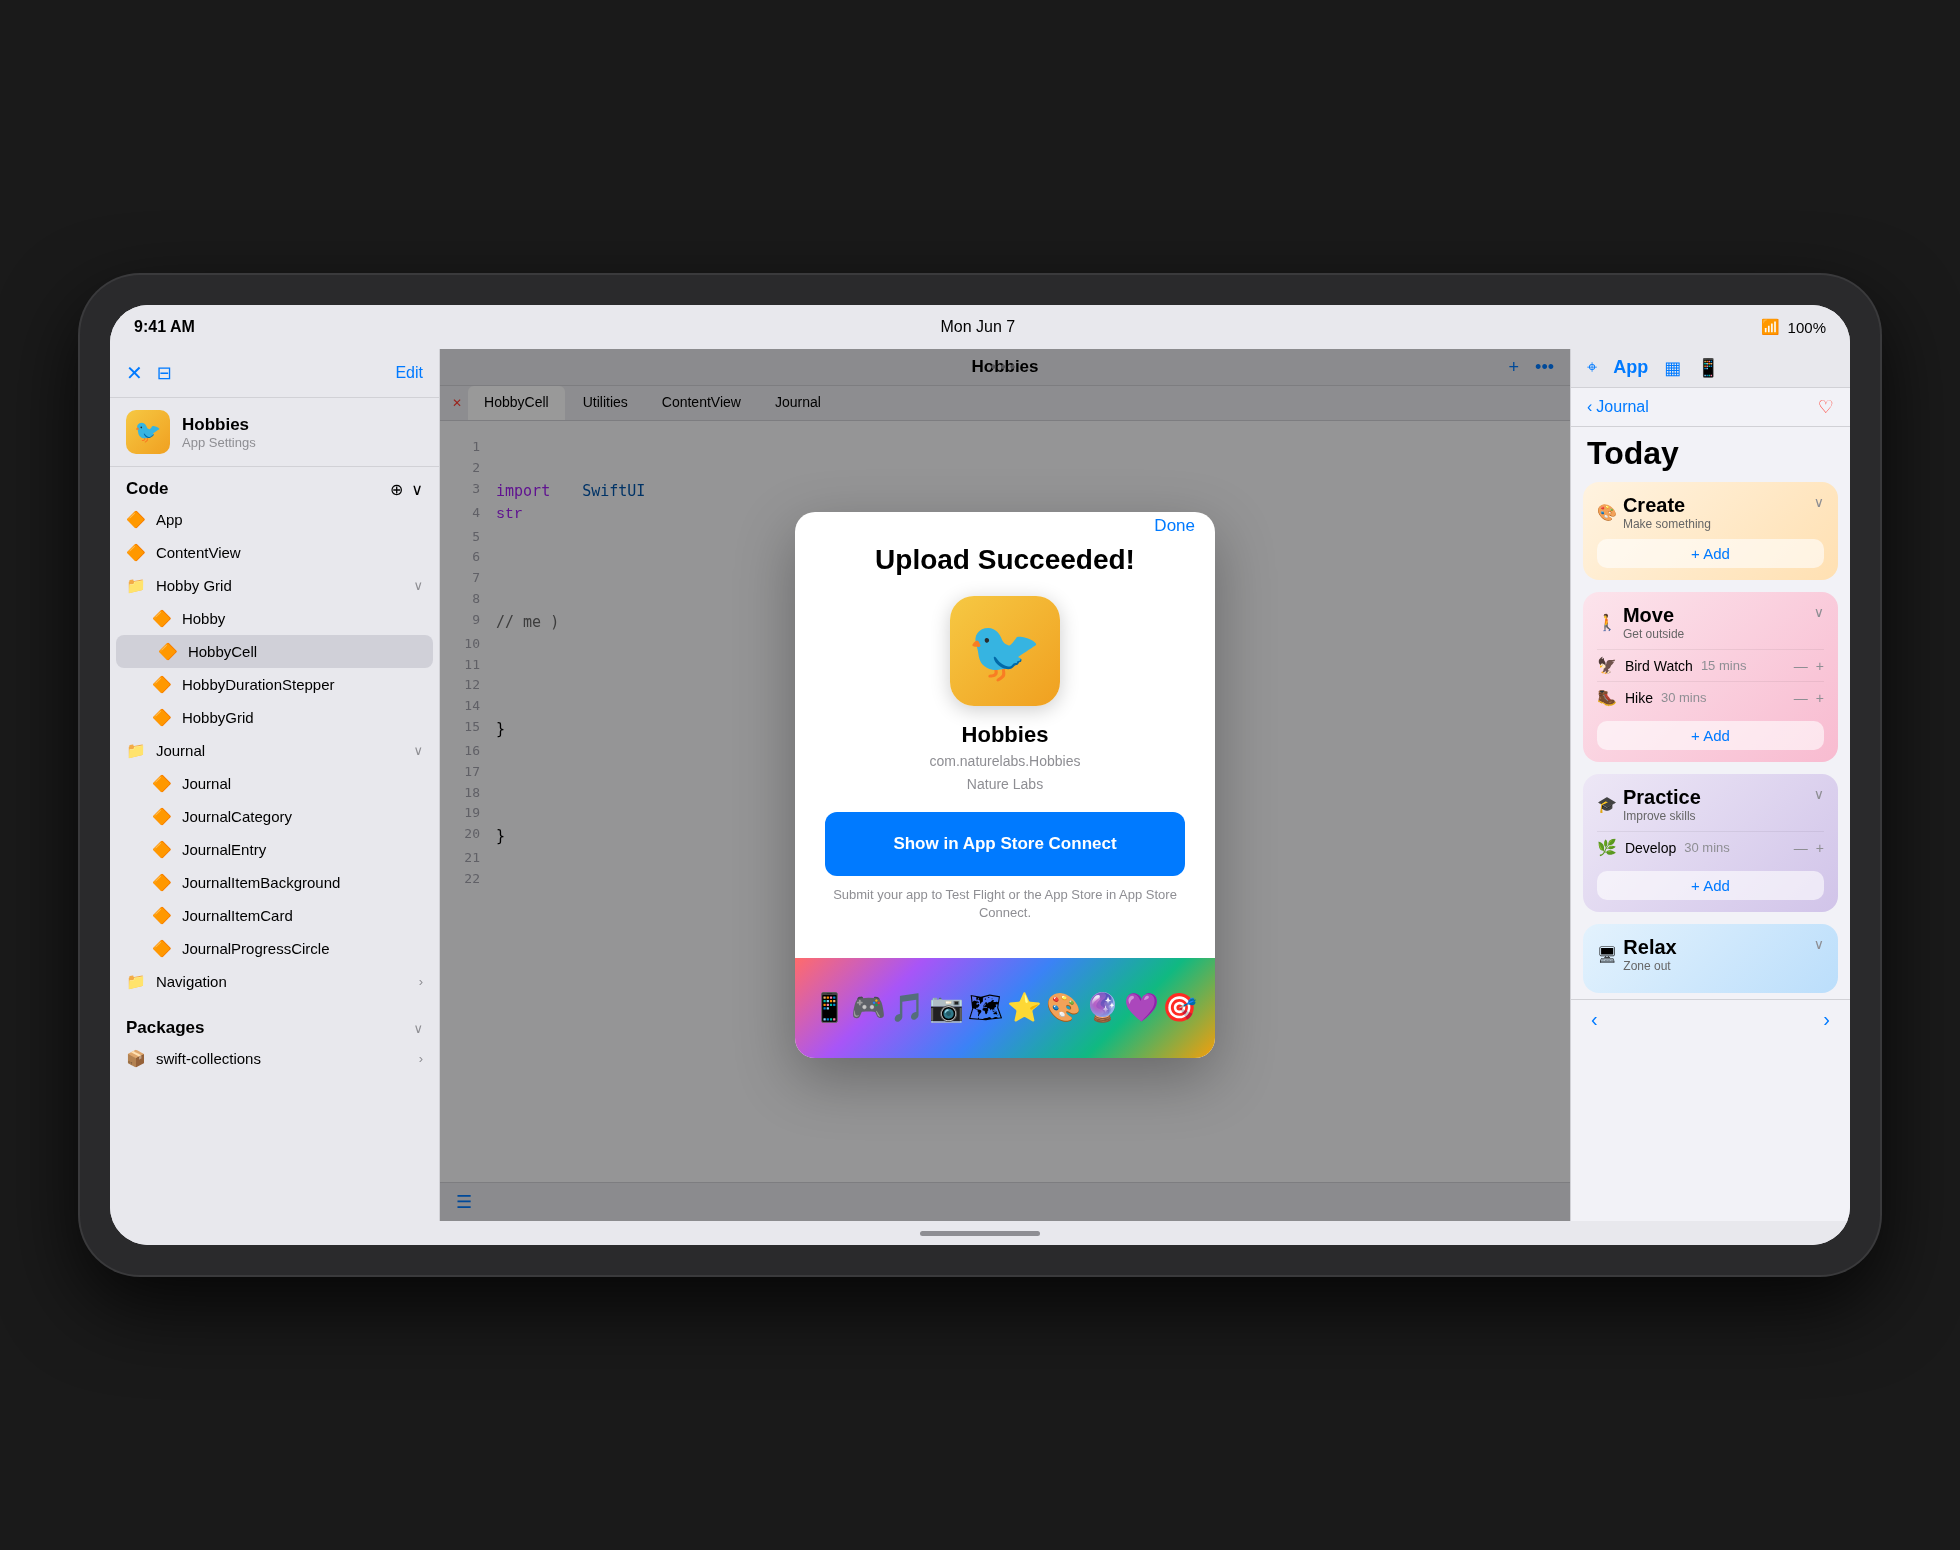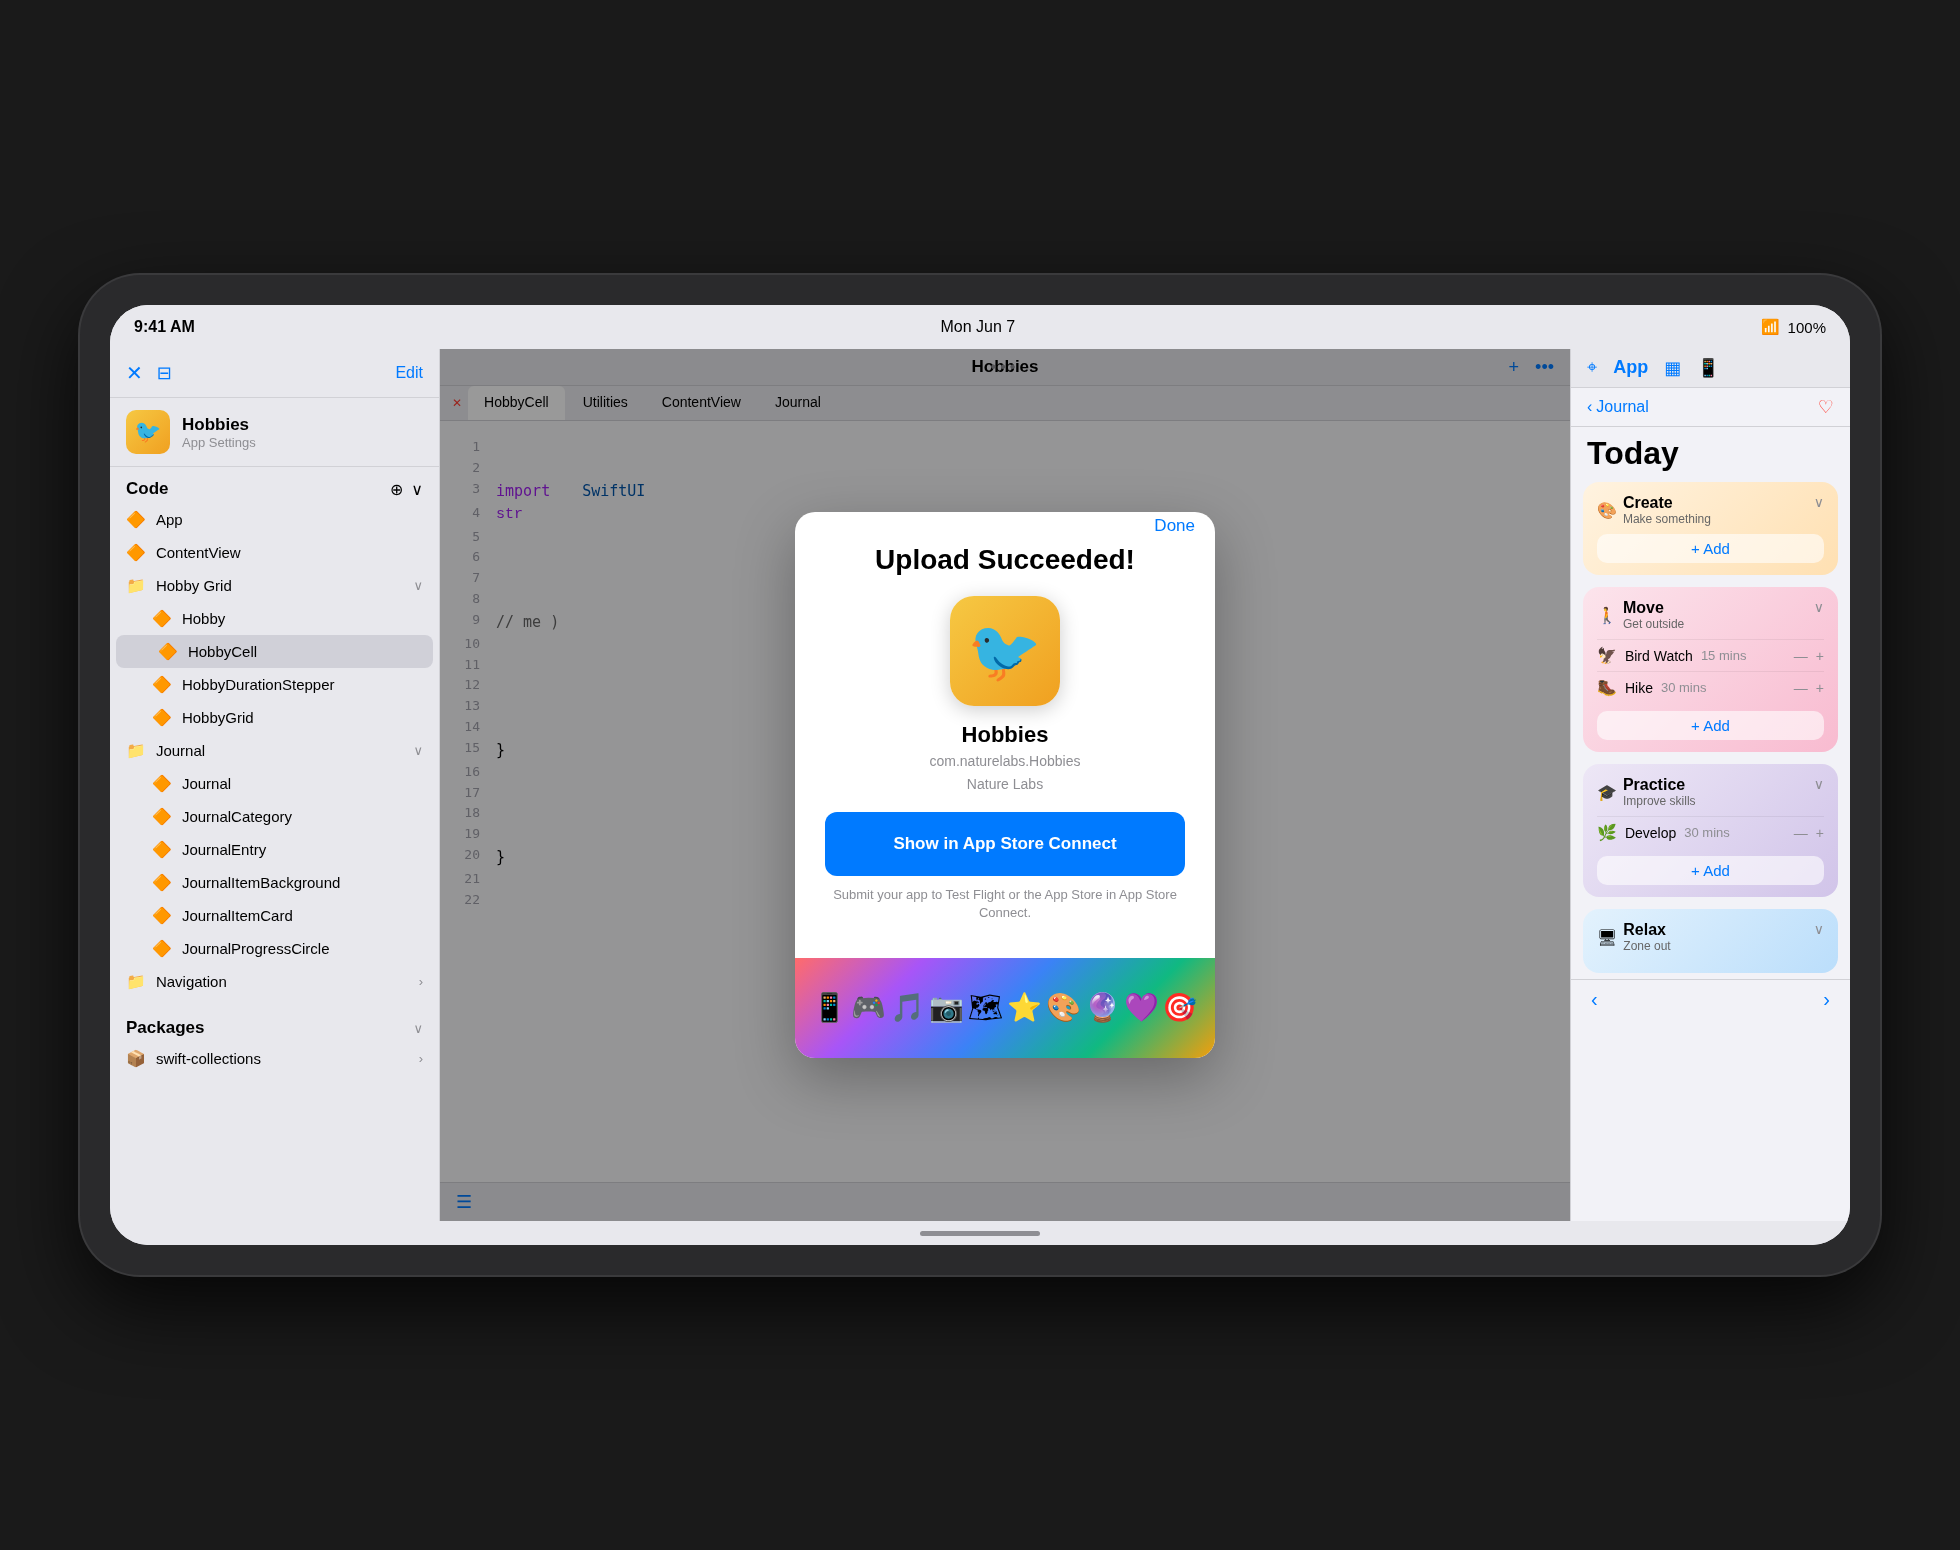--- a/index.html
+++ b/index.html
@@ -297,21 +297,21 @@
     .activity-card.orange { background: linear-gradient(135deg, #fff3e0, #ffe0b2); }
     .activity-card.pink { background: linear-gradient(135deg, #fce4ec, #f8bbd0); }
     .activity-card.purple { background: linear-gradient(135deg, #ede7f6, #d1c4e9); }
     .activity-card.light-blue { background: linear-gradient(135deg, #e3f2fd, #bbdefb); }
     .activity-header {
       display: flex;
       justify-content: space-between;
       align-items: flex-start;
       margin-bottom: 8px;
     }
-    .activity-title { font-size: 16px; font-weight: 700; color: #000; }
+    .activity-title { font-size: 20px; font-weight: 700; color: #000; }
     .activity-subtitle { font-size: 12px; color: #666; }
     .activity-chevron { color: #8e8e93; font-size: 14px; }
     .activity-row {
       display: flex;
       align-items: center;
       justify-content: space-between;
       padding: 6px 0;
       font-size: 14px;
       border-top: 1px solid rgba(0,0,0,0.06);
     }
@@ -529,24 +529,20 @@
             </div>
           <div class="line">
               <span class="line-num">11</span>
               <span class="code-plain"></span>
             </div>
           <div class="line">
               <span class="line-num">12</span>
               <span class="code-plain"></span>
             </div>
           <div class="line">
-              <span class="line-num">13</span>
-              <span class="code-plain"></span>
-            </div>
-          <div class="line">
               <span class="line-num">14</span>
               <span class="code-plain"></span>
             </div>
           <div class="line">
               <span class="line-num">15</span>
               <span class="code-plain">}</span>
             </div>
           <div class="line">
               <span class="line-num">16</span>
               <span class="code-plain"></span>

